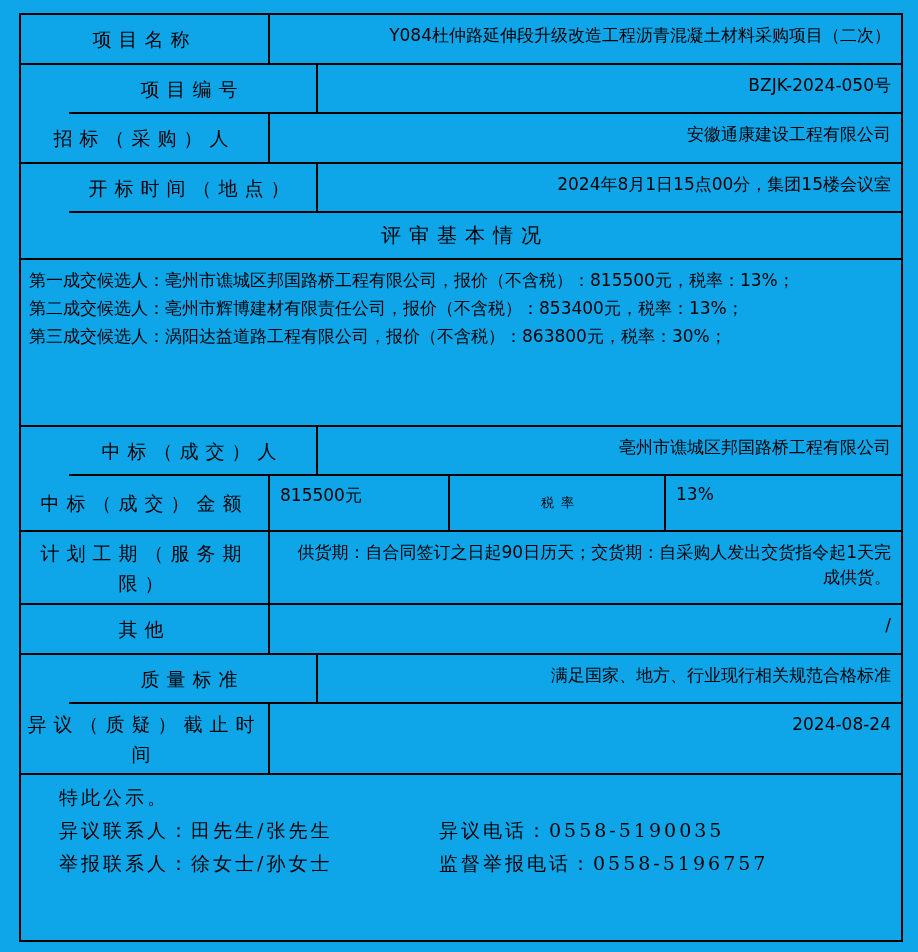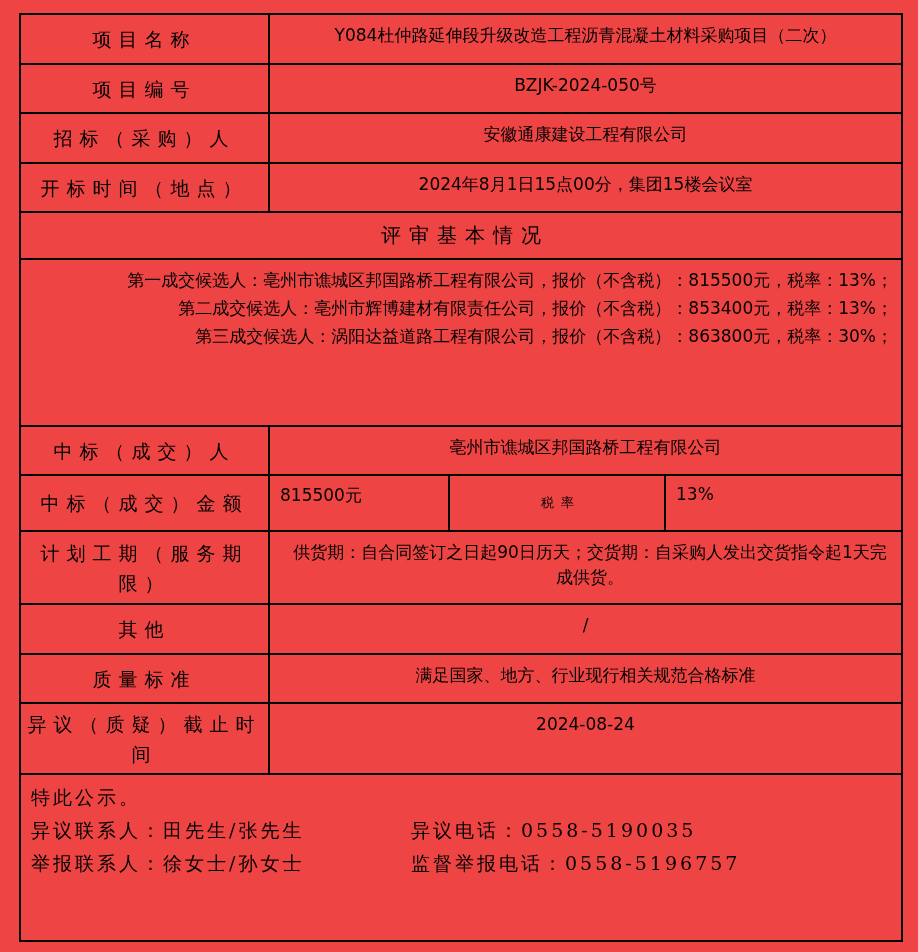--- a/index.html
+++ b/index.html
@@ -7,21 +7,21 @@
     padding: 0;
     background: #ffffff;
     width: 918px;
     height: 952px;
     color: #000;
   }
   .page {
     position: relative;
     width: 918px;
     height: 952px;
-    background: #ef4444;
+    background: #0ea5e9;
     overflow: hidden;
   }
   .doc {
     position: absolute;
     left: 19px;
     top: 13px;
     width: 884px;
     height: 929px;
     box-sizing: border-box;
     border: 2px solid #000;
@@ -49,26 +49,26 @@
     font-size: 19px;
     letter-spacing: 7px;
     line-height: 30px;
     padding: 2px 6px;
   }
   .value-cell {
     flex: 1;
     font-size: 17px;
     line-height: 25px;
     padding: 8px 10px;
-    text-align: center;
+    text-align: right;
   }
   .h50 { height: 50px; }
-  .h49 { height: 49px; }
+  .h49 { height: 49px; margin-left: 48px; }
   .h47 { height: 47px; }
-  .h167 { height: 167px; text-align: right; }
+  .h167 { height: 167px; }
   .h56 { height: 56px; }
   .h73 { height: 73px; gap: 9px; }
   .h71 { height: 71px; }
   .review-header-cell {
     flex: 1;
     display: flex;
     align-items: center;
     justify-content: center;
     font-family: "DejaVu Serif", "Liberation Serif", serif;
     font-size: 20px;
@@ -106,20 +106,21 @@
   }
   .footer {
     flex: 1;
     border-bottom: none;
     padding: 6px 10px;
     font-family: "DejaVu Serif", "Liberation Serif", serif;
     font-size: 19px;
     letter-spacing: 3px;
     line-height: 33px;
     display: block;
+    margin-left: 28px;
   }
   .footer-line { display: flex; }
   .footer-left { width: 380px; flex-shrink: 0; }
   .footer-right { flex: 1; }
 </style>
 </head>
 <body>
 
 <div class="page">
   <div class="doc">

